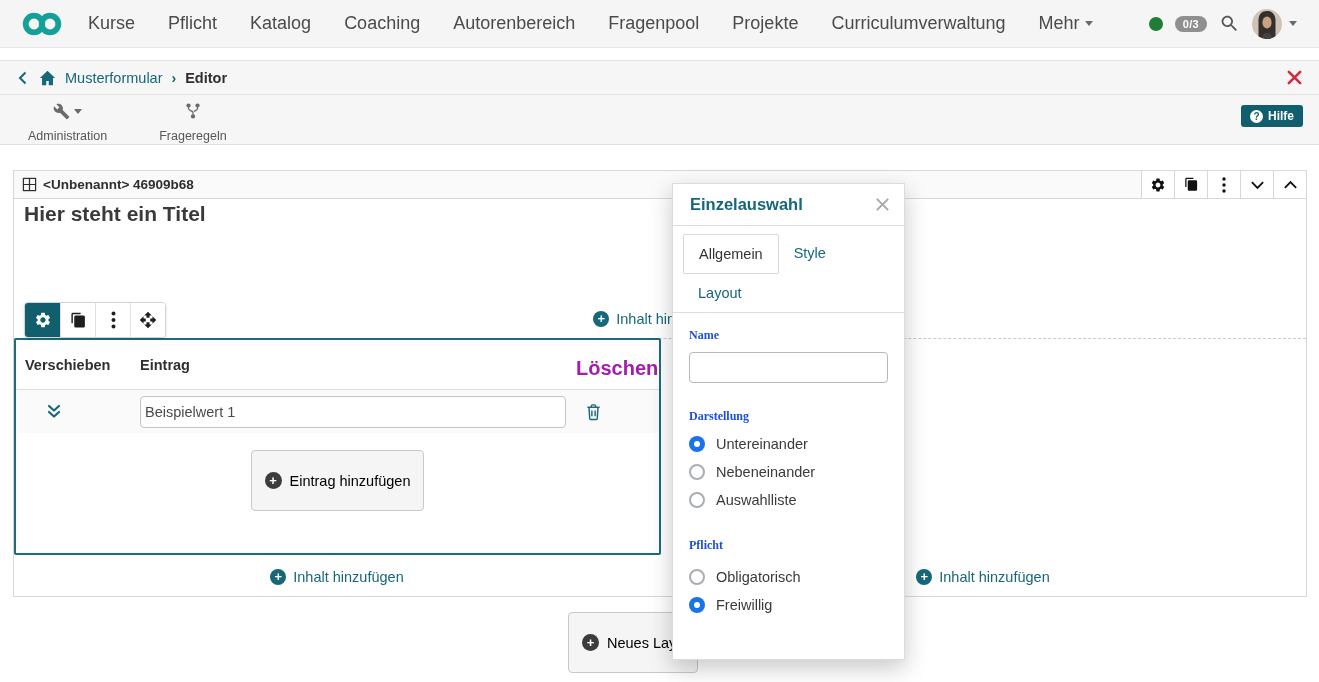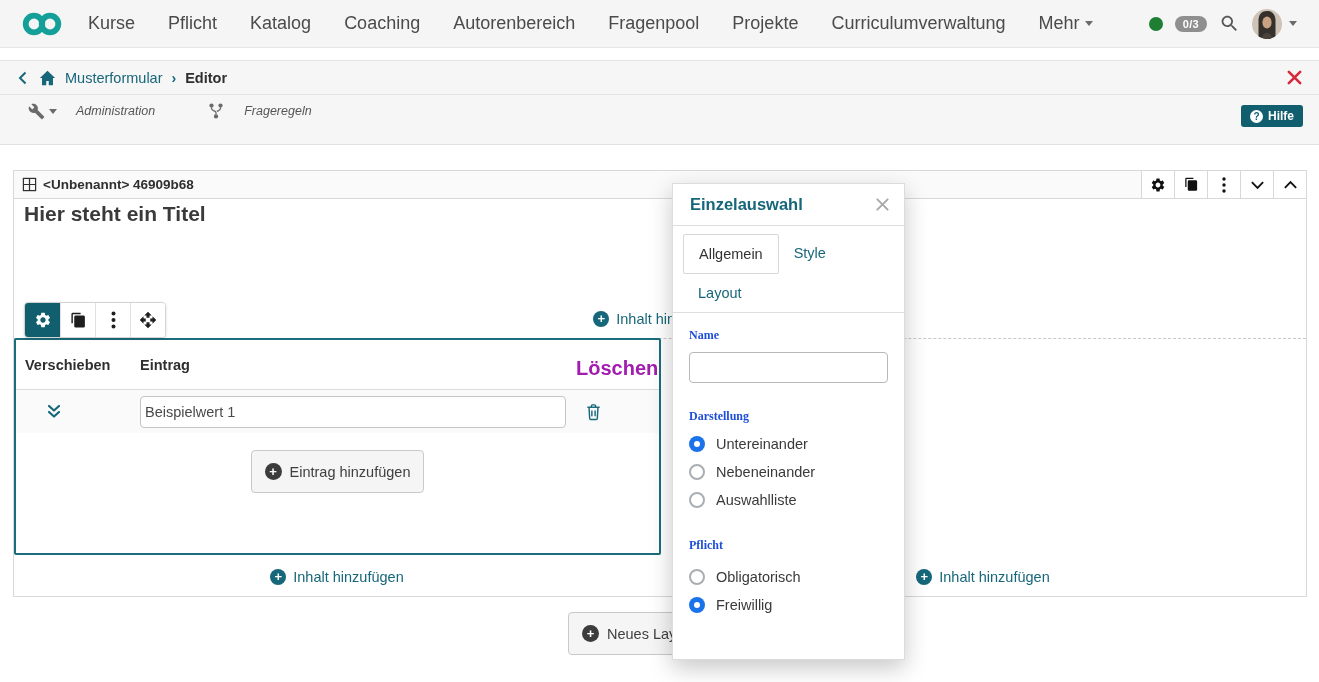--- a/index.html
+++ b/index.html
@@ -18,21 +18,21 @@
   .avatar-wrap { display:flex; align-items:center; gap:7px; }
 
   
   .panel { position:absolute; left:0; top:60px; width:1319px; height:85px; background:#f6f6f6; border-top:1px solid #e3e3e3; border-bottom:1px solid #e1e1e1; }
   .crumb-row { height:34px; border-bottom:1px solid #e3e3e3; display:flex; align-items:center; padding:0 16px; gap:9px; }
   .crumb-link { color:#17677a; font-size:14.5px; cursor:pointer; }
   .crumb-sep { color:#17677a; font-size:14px; font-weight:bold; }
   .crumb-current { color:#2f2f2f; font-size:14.5px; font-weight:bold; }
   .crumb-close { margin-left:auto; cursor:pointer; display:flex; }
   .tool-row { height:49px; display:flex; align-items:flex-start; padding:4px 16px 0 16px; }
-  .tool-btn { display:flex; flex-direction:row; align-items:center; gap:19px; padding:2px 12px; cursor:pointer; color:#5c5c5c;font-style:italic; }
+  .tool-btn { display:flex; flex-direction:column; align-items:center; gap:8px; padding:2px 12px; cursor:pointer; color:#5c5c5c; }
   .tool-btn .lbl { font-size:12.5px; color:#565656; }
   .tool-icon-row { display:flex; align-items:center; gap:4px; height:20px; }
   .help-btn { margin-left:auto; margin-top:6px; background:#115e6e; color:#fff; border-radius:3px; font-size:12px; font-weight:bold; display:inline-flex; align-items:center; gap:5px; padding:4px 9px; cursor:pointer; }
   .help-q { width:13px; height:13px; border-radius:50%; background:#fff; color:#115e6e; font-size:10px; font-weight:bold; display:flex; align-items:center; justify-content:center; }
 
   
   .section { position:absolute; left:13px; top:170px; width:1294px; height:427px; border:1px solid #d8d8d8; background:#fff; }
   .strip { position:absolute; left:0; top:0; width:100%; height:28px; background:#fafafa; border-bottom:1px solid #d8d8d8; display:flex; align-items:center; padding-left:8px; }
   .strip-title { font-size:13.5px; font-weight:bold; color:#2f2f2f; margin-left:6px; }
   .strip-cells { margin-left:auto; display:flex; height:27px; }
@@ -60,21 +60,21 @@
   .ehead .h3 { padding-left:10px; font-size:20px; font-weight:bold; color:#a21caf; }
   .erow { display:flex; align-items:center; height:43px; }
   .erow.alt { background:#fafafa; }
   .emove { width:124px; display:flex; align-items:center; }
   .einput { width:426px; height:32px; border:1px solid #c4c4c4; border-radius:4px; padding:0 4px; font-size:14.5px; color:#4a4a4a; font-family:"Liberation Sans",sans-serif; background:#fff; display:flex; align-items:center; }
   .einput.focused { border:2px solid #3f87f5; }
   .spell { border-bottom:2px dotted #e04a3f; padding-bottom:1px; }
   .cursor-bar { display:inline-block; width:1.5px; height:15px; background:#222; margin-left:1px; vertical-align:-2px; }
   .edel { padding-left:18px; display:flex; cursor:pointer; }
   .btn-row { display:flex; justify-content:center; margin-top:17px; }
-  .btn { display:inline-flex; align-items:center; gap:8px; background:#f5f5f5; border:1px solid #c9c9c9; border-radius:4px; padding:12px 13px; font-size:14.5px; color:#404040; cursor:pointer; white-space:nowrap; }
+  .btn { display:inline-flex; align-items:center; gap:8px; background:#f5f5f5; border:1px solid #c9c9c9; border-radius:4px; padding:21px 13px; font-size:14.5px; color:#000000; cursor:pointer; white-space:nowrap; }
 
   .bottom-links { position:absolute; left:0; top:385px; width:100%; height:41px; display:flex; }
   .bl-half { width:647px; display:flex; align-items:center; justify-content:center; }
 
   .new-layout-btn { position:absolute; left:568px; top:612px; z-index:3; }
 
   
   .dialog { position:absolute; left:672px; top:183px; width:233px; height:477px; background:#fff; border:1px solid #dcdcdc; box-shadow:0 8px 22px rgba(0,0,0,.22); z-index:50; overflow:hidden; }
   .dlg-head { height:42px; display:flex; align-items:center; padding:0 14px 0 17px; border-bottom:1px solid #ddd; }
   .dlg-title { color:#17677a; font-size:16.5px; font-weight:bold; }

